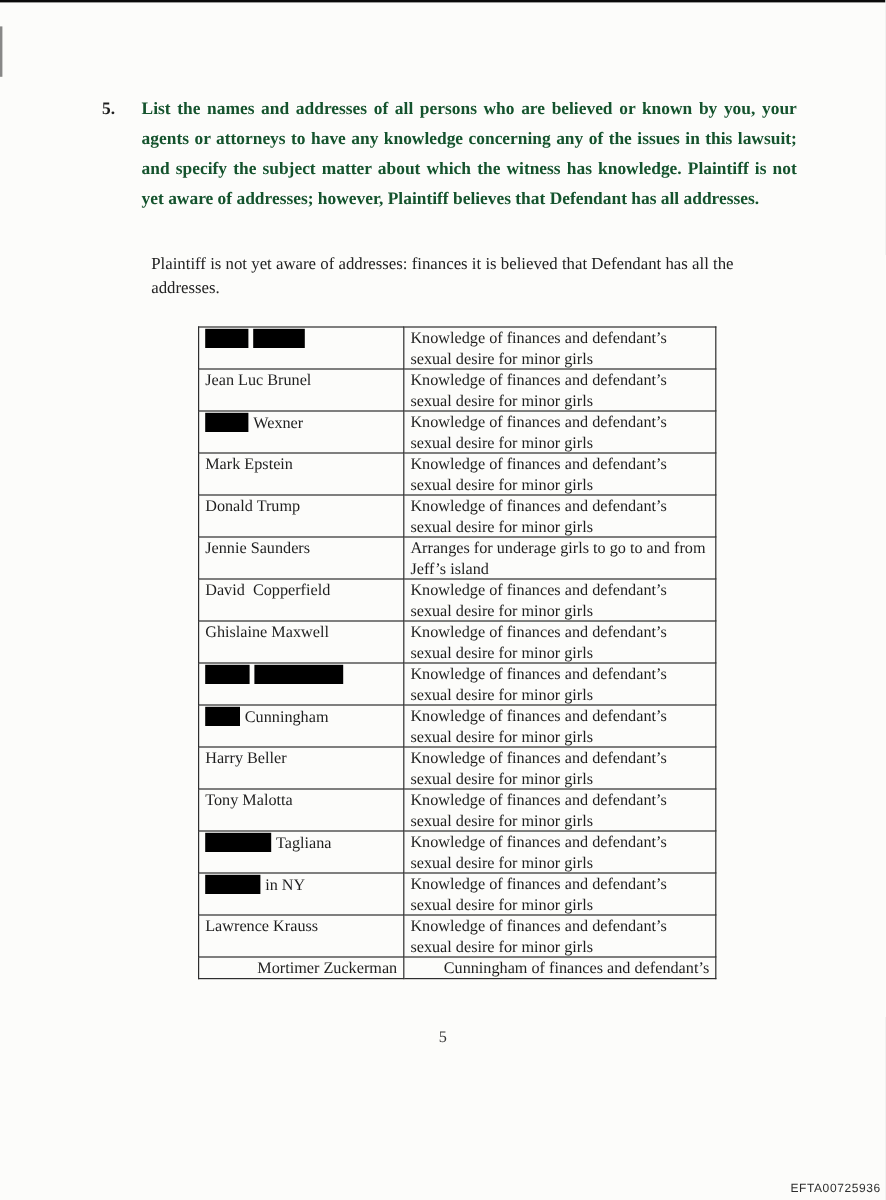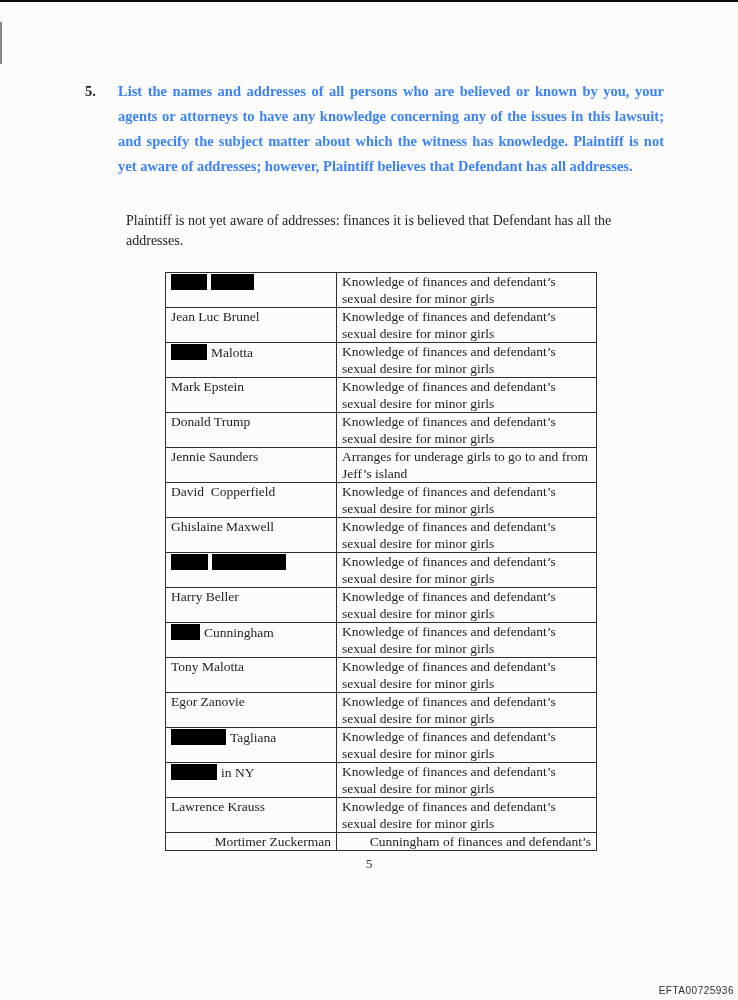--- a/index.html
+++ b/index.html
@@ -21,21 +21,21 @@
     position: absolute; top: 22px; left: 0;
     width: 2px; height: 42px; background: #6a6a6a; opacity: .8;
   }
   .question-number {
     position: absolute; left: 85px; top: 79px;
     font-weight: bold; font-size: 14.5px; line-height: 25px;
   }
   .question-text {
     position: absolute; left: 118px; top: 79px; width: 546px;
     font-weight: bold; font-size: 14.5px; line-height: 25px;
-    text-align: justify; color: #3b82f6;
+    text-align: justify; color: #14532d;
   }
   .answer-text {
     position: absolute; left: 126px; top: 211px; width: 542px;
     font-size: 14px; line-height: 20px; color: #222;
   }
   table.witness-table {
     position: absolute; left: 165px; top: 272px;
     width: 431px;
     border-collapse: collapse; table-layout: fixed; border-radius: 13px;
   }
@@ -91,21 +91,21 @@
     <tbody id="witness-tbody">
         <tr>
           <td class="col-name"><span class="redact" style="width: 36px;"></span><span class="redact" style="width: 43px;"></span></td>
           <td class="col-knowledge">Knowledge of finances and defendant’s sexual desire for minor girls</td>
         </tr>
         <tr>
           <td class="col-name"><span>Jean Luc Brunel</span></td>
           <td class="col-knowledge">Knowledge of finances and defendant’s sexual desire for minor girls</td>
         </tr>
         <tr>
-          <td class="col-name"><span class="redact" style="width: 36px;"></span><span>Malotta</span></td>
+          <td class="col-name"><span class="redact" style="width: 36px;"></span><span>Wexner</span></td>
           <td class="col-knowledge">Knowledge of finances and defendant’s sexual desire for minor girls</td>
         </tr>
         <tr>
           <td class="col-name"><span>Mark Epstein</span></td>
           <td class="col-knowledge">Knowledge of finances and defendant’s sexual desire for minor girls</td>
         </tr>
         <tr>
           <td class="col-name"><span>Donald Trump</span></td>
           <td class="col-knowledge">Knowledge of finances and defendant’s sexual desire for minor girls</td>
         </tr>
@@ -119,33 +119,29 @@
         </tr>
         <tr>
           <td class="col-name"><span>Ghislaine Maxwell</span></td>
           <td class="col-knowledge">Knowledge of finances and defendant’s sexual desire for minor girls</td>
         </tr>
         <tr>
           <td class="col-name"><span class="redact" style="width: 37px;"></span><span class="redact" style="width: 74px;"></span></td>
           <td class="col-knowledge">Knowledge of finances and defendant’s sexual desire for minor girls</td>
         </tr>
         <tr>
+          <td class="col-name"><span class="redact" style="width: 29px;"></span><span>Cunningham</span></td>
+          <td class="col-knowledge">Knowledge of finances and defendant’s sexual desire for minor girls</td>
+        </tr>
+        <tr>
           <td class="col-name"><span>Harry Beller</span></td>
           <td class="col-knowledge">Knowledge of finances and defendant’s sexual desire for minor girls</td>
         </tr>
         <tr>
-          <td class="col-name"><span class="redact" style="width: 29px;"></span><span>Cunningham</span></td>
-          <td class="col-knowledge">Knowledge of finances and defendant’s sexual desire for minor girls</td>
-        </tr>
-        <tr>
           <td class="col-name"><span>Tony Malotta</span></td>
-          <td class="col-knowledge">Knowledge of finances and defendant’s sexual desire for minor girls</td>
-        </tr>
-        <tr>
-          <td class="col-name"><span>Egor Zanovie</span></td>
           <td class="col-knowledge">Knowledge of finances and defendant’s sexual desire for minor girls</td>
         </tr>
         <tr>
           <td class="col-name"><span class="redact" style="width: 55px;"></span><span>Tagliana</span></td>
           <td class="col-knowledge">Knowledge of finances and defendant’s sexual desire for minor girls</td>
         </tr>
         <tr>
           <td class="col-name"><span class="redact" style="width: 46px;"></span><span>in NY</span></td>
           <td class="col-knowledge">Knowledge of finances and defendant’s sexual desire for minor girls</td>
         </tr>

